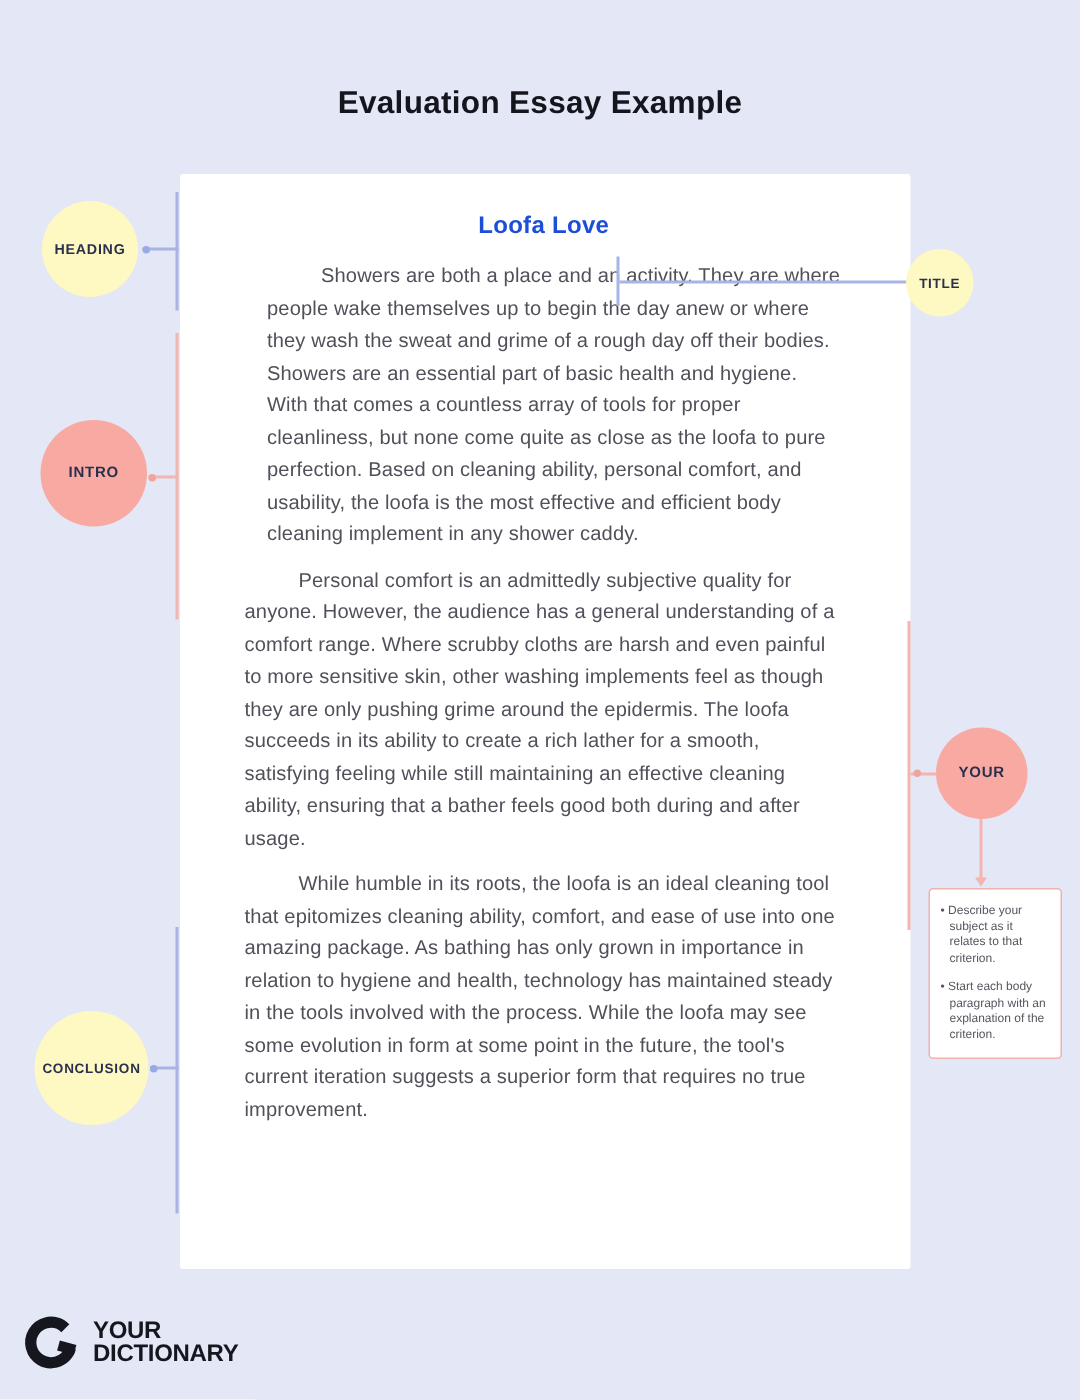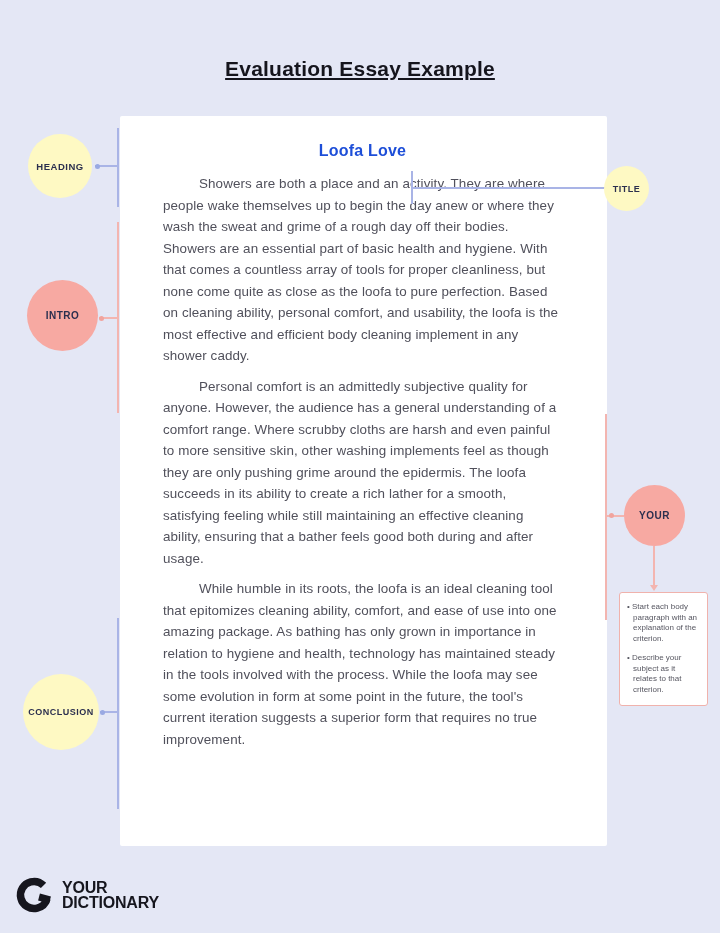--- a/index.html
+++ b/index.html
@@ -9,21 +9,20 @@
     position: relative;
     overflow: hidden;
     font-family: "Liberation Sans", sans-serif;
   }
   .page-title {
     position: absolute; top: 57px; left: 0; right: 0;
     text-align: center;
     font-size: 21px; font-weight: 700; color: #15151d;
     letter-spacing: 0.2px;
     margin: 0;
-    text-decoration: underline;
   }
   
   .doc {
     position: absolute; left: 120px; top: 116px;
     width: 487px; height: 730px;
     background: #ffffff; border-radius: 2px;
     box-sizing: border-box;
     padding: 14px 45px 0 43px;
   }
   .doc-header {
@@ -38,21 +37,21 @@
     margin-top: 12px;
     letter-spacing: 0.2px;
   }
   .para {
     margin: 9px 0 0 0;
     font-size: 13.4px; line-height: 21.5px;
     color: #50505b;
     letter-spacing: 0.1px;
     text-indent: 36px;
   }
-  .para:first-of-type { margin-top: 13px; }
+  .para:first-of-type { margin-top: 13px; margin-left: 15px; }
   
   .circle {
     position: absolute; border-radius: 50%;
     display: flex; align-items: center; justify-content: center;
     font-weight: 700; color: #2b2f4e;
     letter-spacing: 0.5px; text-align: center;
   }
   .peri { background: #fef9c3; }
   .salmon { background: #f7a9a2; align-items: center; }
   #c-heading    { left: 28px;  top: 134px; width: 64px; height: 64px; font-size: 9.5px; }
@@ -142,22 +141,22 @@
       <span>CONCLUSION</span>
     </div>
   <div class="circle peri" id="c-title">
       <span>TITLE</span>
     </div>
   <div class="circle salmon" id="c-body">
       <span>YOUR</span>
     </div>
 
   <div class="note">
+    <p class="note-item">• Describe your subject as it relates to that criterion.</p>
     <p class="note-item">• Start each body paragraph with an explanation of the criterion.</p>
-    <p class="note-item">• Describe your subject as it relates to that criterion.</p>
   </div>
 
   <div class="logo">
     <svg width="42" height="42" viewBox="0 0 42 42">
       <circle cx="21" cy="21" r="13.5" fill="none" stroke="#16161e" stroke-width="7.5" stroke-dasharray="70 15" stroke-dashoffset="78" transform="rotate(-14 21 21)"></circle>
       <line x1="26" y1="23" x2="37" y2="26" stroke="#16161e" stroke-width="7"></line>
     </svg>
     <div class="logo-text">
       <div>YOUR</div>
       <div>DICTIONARY</div>

